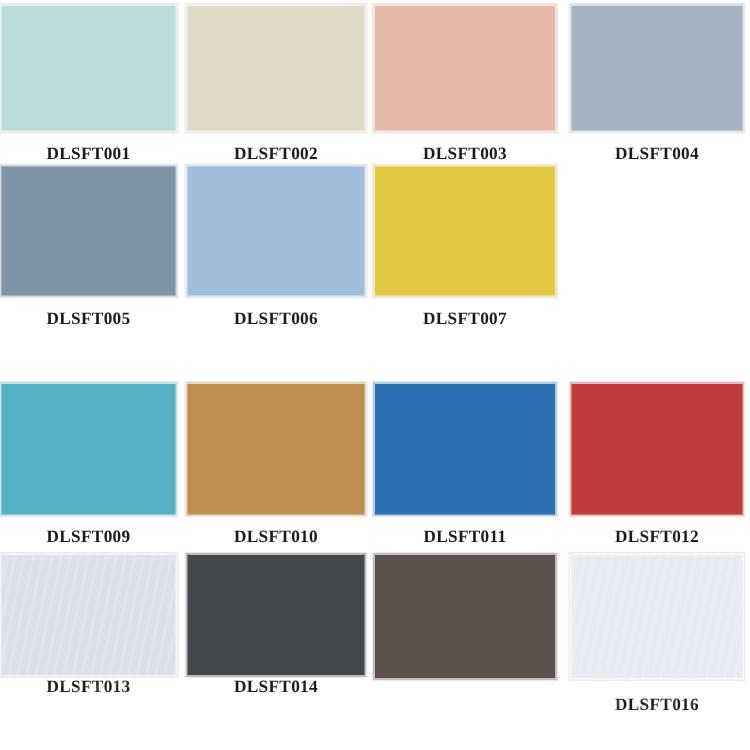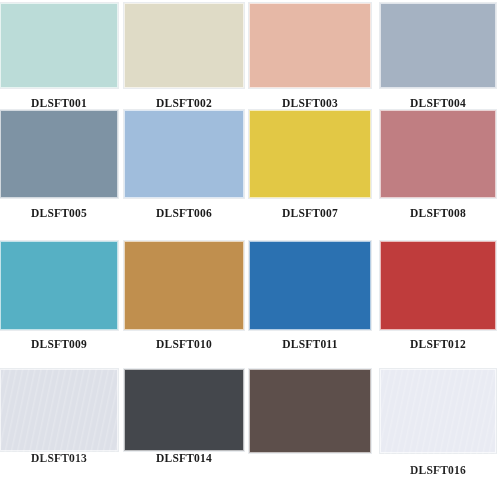--- a/index.html
+++ b/index.html
@@ -50,21 +50,21 @@
     font-weight: bold;
     letter-spacing: 0.2px;
     color: #1b1b1b;
     line-height: 1;
     white-space: nowrap;
   }
 
   
   #row-0 { top: 3px; }
   #row-1 { top: 110px; }
-  #row-2 { top: 241px; }
+  #row-2 { top: 255px; }
   #row-3 { top: 369px; }
 
   #row-0 .swatch-chip { height: 85px; }
   #row-1 .swatch-chip { height: 88px; }
   #row-2 .swatch-chip { height: 89px; }
   #row-3 .swatch-chip { height: 82px; }
 
   #row-0 .swatch-label { margin-top: 10px; }
   #row-1 .swatch-label { margin-top: 10px; }
   #row-2 .swatch-label { margin-top: 9px; }
@@ -127,24 +127,20 @@
       <div class="swatch-label">DLSFT005</div>
     </div>
     <div class="swatch-cell col-1" id="cell-1-1">
       <div class="swatch-chip" style="background-color: rgb(160, 189, 220);"></div>
       <div class="swatch-label">DLSFT006</div>
     </div>
     <div class="swatch-cell col-2" id="cell-1-2">
       <div class="swatch-chip" style="background-color: rgb(226, 200, 69);"></div>
       <div class="swatch-label">DLSFT007</div>
     </div>
-    <div class="swatch-cell col-3" id="cell-1-3">
-      <div class="swatch-chip" style="background-color: rgb(192, 126, 130);"></div>
-      <div class="swatch-label">DLSFT008</div>
-    </div>
   </div>
 
   <div class="swatch-row" id="row-2">
     <div class="swatch-cell col-0" id="cell-2-0">
       <div class="swatch-chip" style="background-color: rgb(86, 176, 196);"></div>
       <div class="swatch-label">DLSFT009</div>
     </div>
     <div class="swatch-cell col-1" id="cell-2-1">
       <div class="swatch-chip" style="background-color: rgb(192, 143, 78);"></div>
       <div class="swatch-label">DLSFT010</div>

